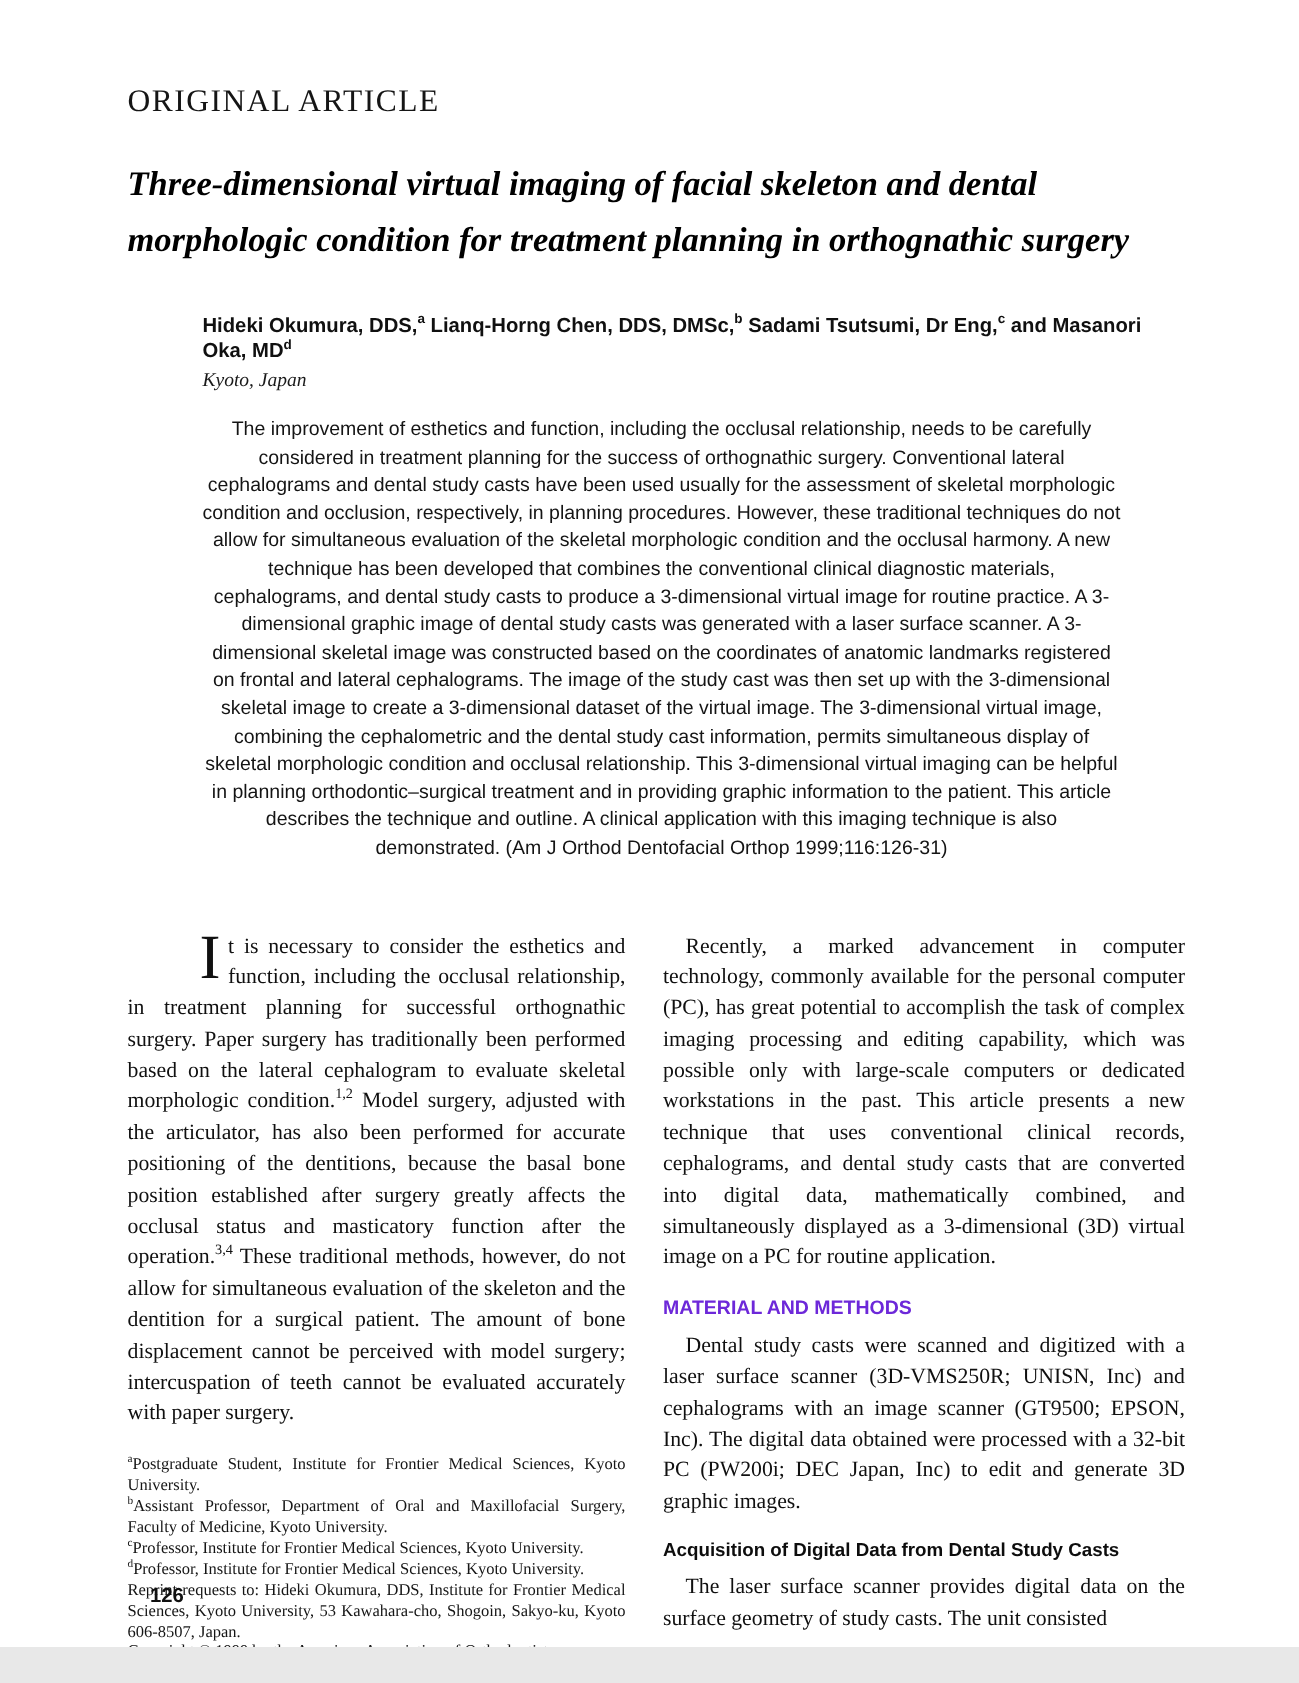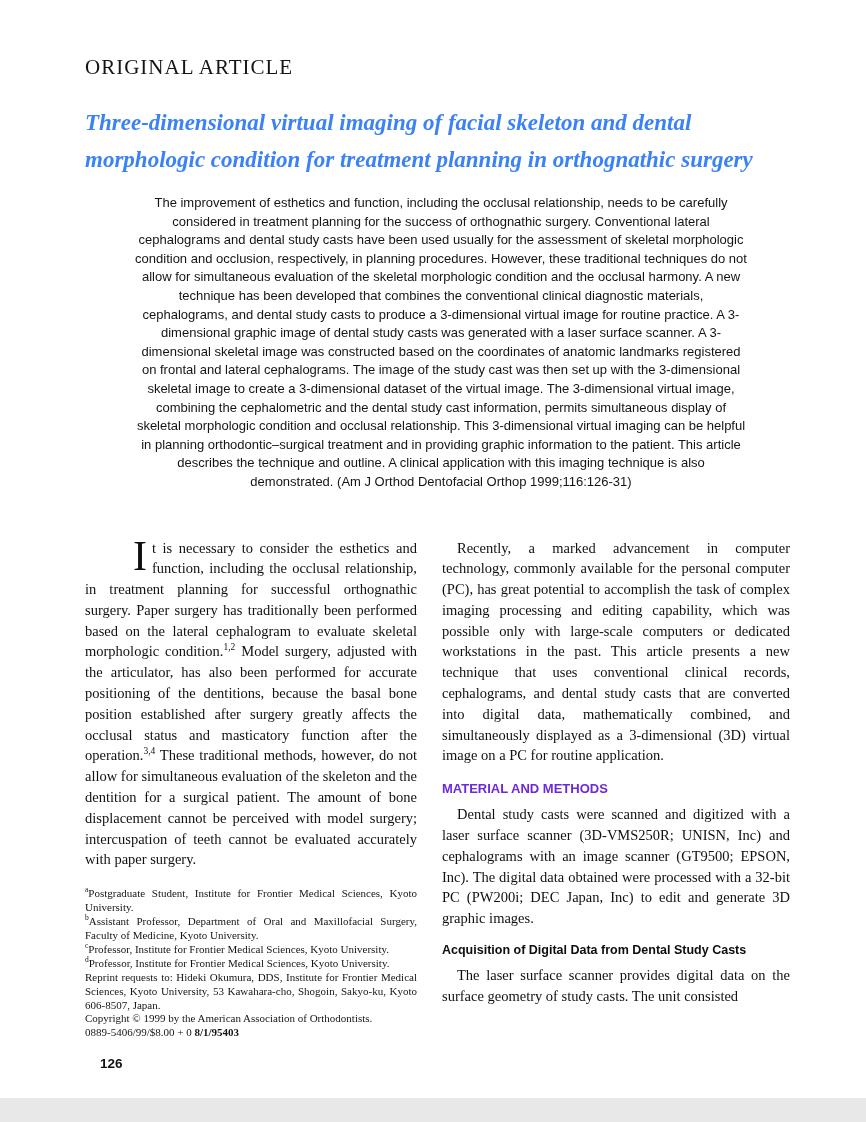--- a/index.html
+++ b/index.html
@@ -22,21 +22,21 @@
     letter-spacing: 1px;
     color: #151515;
   }
   .title {
     margin-top: 24px;
     font-family: "Liberation Serif", serif;
     font-style: italic;
     font-weight: 600;
     font-size: 23px;
     line-height: 37px;
-    color: #3b82f6;
+    color: #000000;
   }
   .author-block { margin: 30px 0 0 50px; }
   .authors {
     font-family: "Liberation Sans", sans-serif;
     font-weight: bold;
     font-size: 13.5px;
     line-height: 17px;
     color: #101010;
   }
   .authors sup { font-size: 9px; line-height: 0; vertical-align: super; }
@@ -119,20 +119,24 @@
 </head>
 <body>
 
 <div class="page">
   <div class="content">
 
     <div class="article-type">ORIGINAL ARTICLE</div>
 
     <h1 class="title">Three-dimensional virtual imaging of facial skeleton and dental morphologic condition for treatment planning in orthognathic surgery</h1>
 
+    <div class="author-block">
+      <p class="authors">Hideki Okumura, DDS,<sup>a</sup> Lianq-Horng Chen, DDS, DMSc,<sup>b</sup> Sadami Tsutsumi, Dr Eng,<sup>c</sup> and Masanori Oka, MD<sup>d</sup></p>
+      <p class="location">Kyoto, Japan</p>
+    </div>
 
     <div class="abstract">The improvement of esthetics and function, including the occlusal relationship, needs to be carefully considered in treatment planning for the success of orthognathic surgery. Conventional lateral cephalograms and dental study casts have been used usually for the assessment of skeletal morphologic condition and occlusion, respectively, in planning procedures. However, these traditional techniques do not allow for simultaneous evaluation of the skeletal morphologic condition and the occlusal harmony. A new technique has been developed that combines the conventional clinical diagnostic materials, cephalograms, and dental study casts to produce a 3-dimensional virtual image for routine practice. A 3-dimensional graphic image of dental study casts was generated with a laser surface scanner. A 3-dimensional skeletal image was constructed based on the coordinates of anatomic landmarks registered on frontal and lateral cephalograms. The image of the study cast was then set up with the 3-dimensional skeletal image to create a 3-dimensional dataset of the virtual image. The 3-dimensional virtual image, combining the cephalometric and the dental study cast information, permits simultaneous display of skeletal morphologic condition and occlusal relationship. This 3-dimensional virtual imaging can be helpful in planning orthodontic–surgical treatment and in providing graphic information to the patient. This article describes the technique and outline. A clinical application with this imaging technique is also demonstrated. (Am J Orthod Dentofacial Orthop 1999;116:126-31)</div>
 
     <div class="columns">
 
       <div class="col left">
         <p class="intro"><span class="dropcap">I</span><span>t is necessary to consider the esthetics and function, including the occlusal relationship, in treatment planning for successful orthognathic surgery. Paper surgery has traditionally been performed based on the lateral cephalogram to evaluate skeletal morphologic condition.<sup>1,2</sup> Model surgery, adjusted with the articulator, has also been performed for accurate positioning of the dentitions, because the basal bone position established after surgery greatly affects the occlusal status and masticatory function after the operation.<sup>3,4</sup> These traditional methods, however, do not allow for simultaneous evaluation of the skeleton and the dentition for a surgical patient. The amount of bone displacement cannot be perceived with model surgery; intercuspation of teeth cannot be evaluated accurately with paper surgery.</span></p>
 
         <div class="footnotes">
           <p class="fn"><sup>a</sup>Postgraduate Student, Institute for Frontier Medical Sciences, Kyoto University.</p>

